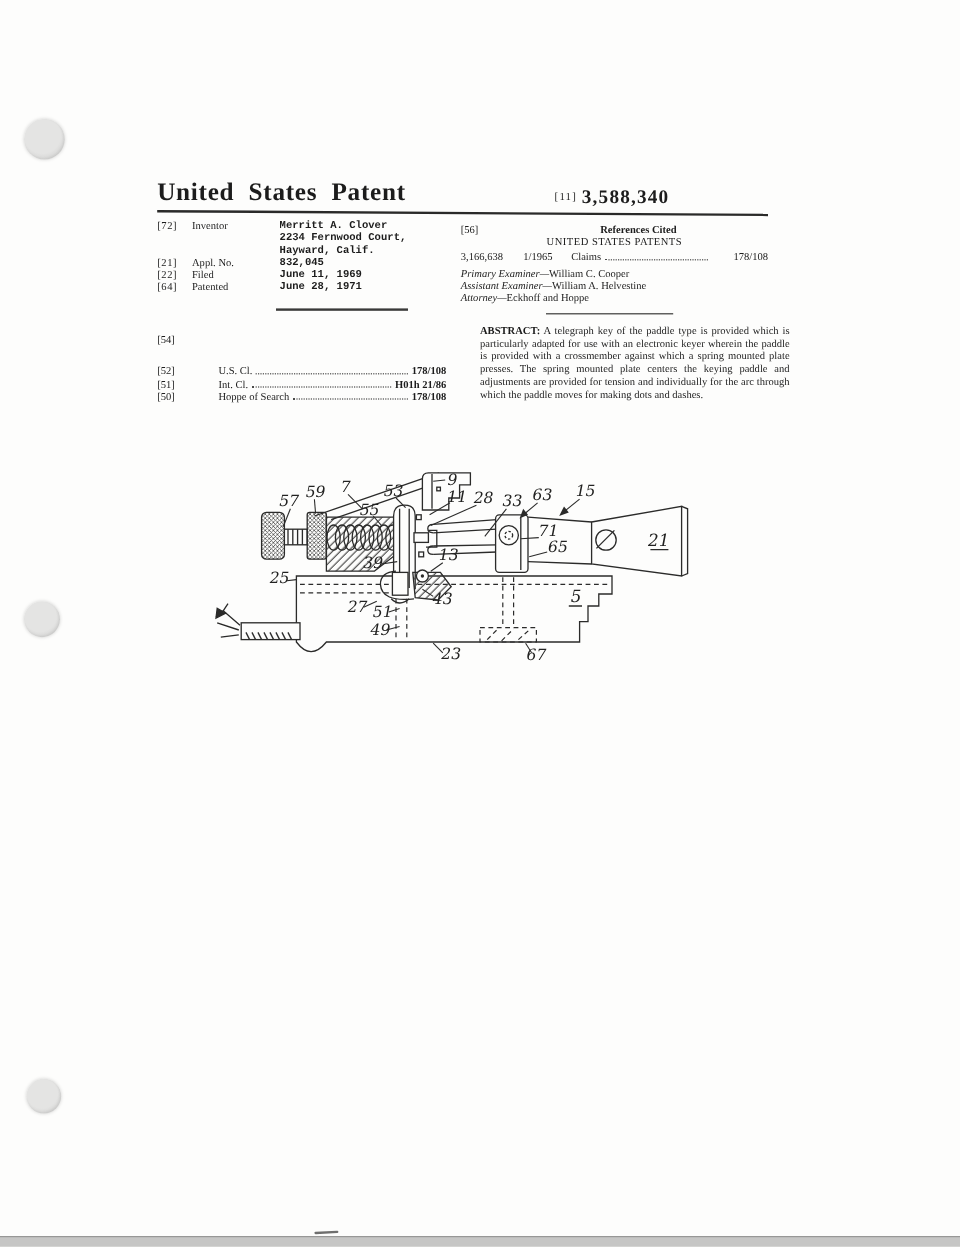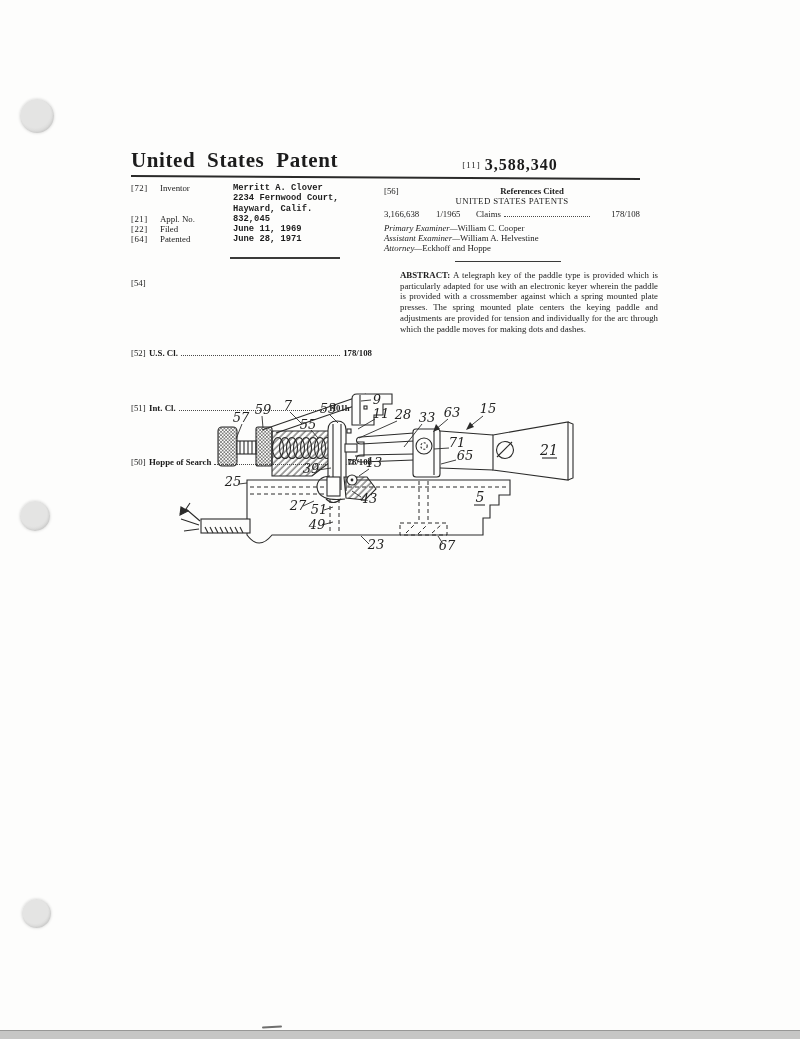--- a/index.html
+++ b/index.html
@@ -35,22 +35,22 @@
   
   .leftcol{position:absolute;left:131px;top:183px;width:241px;}
   .frow{display:grid;grid-template-columns:29px 73px auto;font-size:8.8px;line-height:10.3px;}
   .frow .num{letter-spacing:0.5px;}
   .frow .val{font-weight:bold;font-family:Liberation Mono, monospace;}
   .div-left{position:absolute;left:230px;top:257px;width:110px;height:1.6px;background:#3a3a39;}
   .titleblock{position:absolute;left:131px;top:278px;width:241px;}
   .trow{display:grid;grid-template-columns:29px auto;font-size:8.8px;line-height:10.3px;}
   .clsblock{position:absolute;left:131px;top:304px;width:241px;}
   .clsrow{display:flex;font-size:8.8px;line-height:10.6px;align-items:baseline;}
-  .clsrow .num{width:18px;flex:none;}
-  .clsrow .lbl{font-weight:bold;flex:none;margin-top:44px;}
+  .clsrow .num{width:51px;flex:none;}
+  .clsrow .lbl{font-weight:normal;flex:none;}
   .leader{flex:1;border-bottom:1.4px dotted #4a4a49;margin:0 3px 2px 3px;min-width:14px;}
   .clsrow .val{font-weight:bold;flex:none;}
 
   
   .rightcol{position:absolute;left:384px;top:186px;width:256px;}
   .refhead{display:flex;font-size:8.8px;line-height:10.3px;}
   .refhead .num{width:40px;}
   .refhead .t{flex:1;text-align:center;font-weight:bold;}
   .refsub{font-size:8.8px;text-align:center;line-height:10.3px;letter-spacing:0.4px;}
   .citrow{display:flex;font-size:8.8px;line-height:11px;margin-top:2px;align-items:baseline;}

